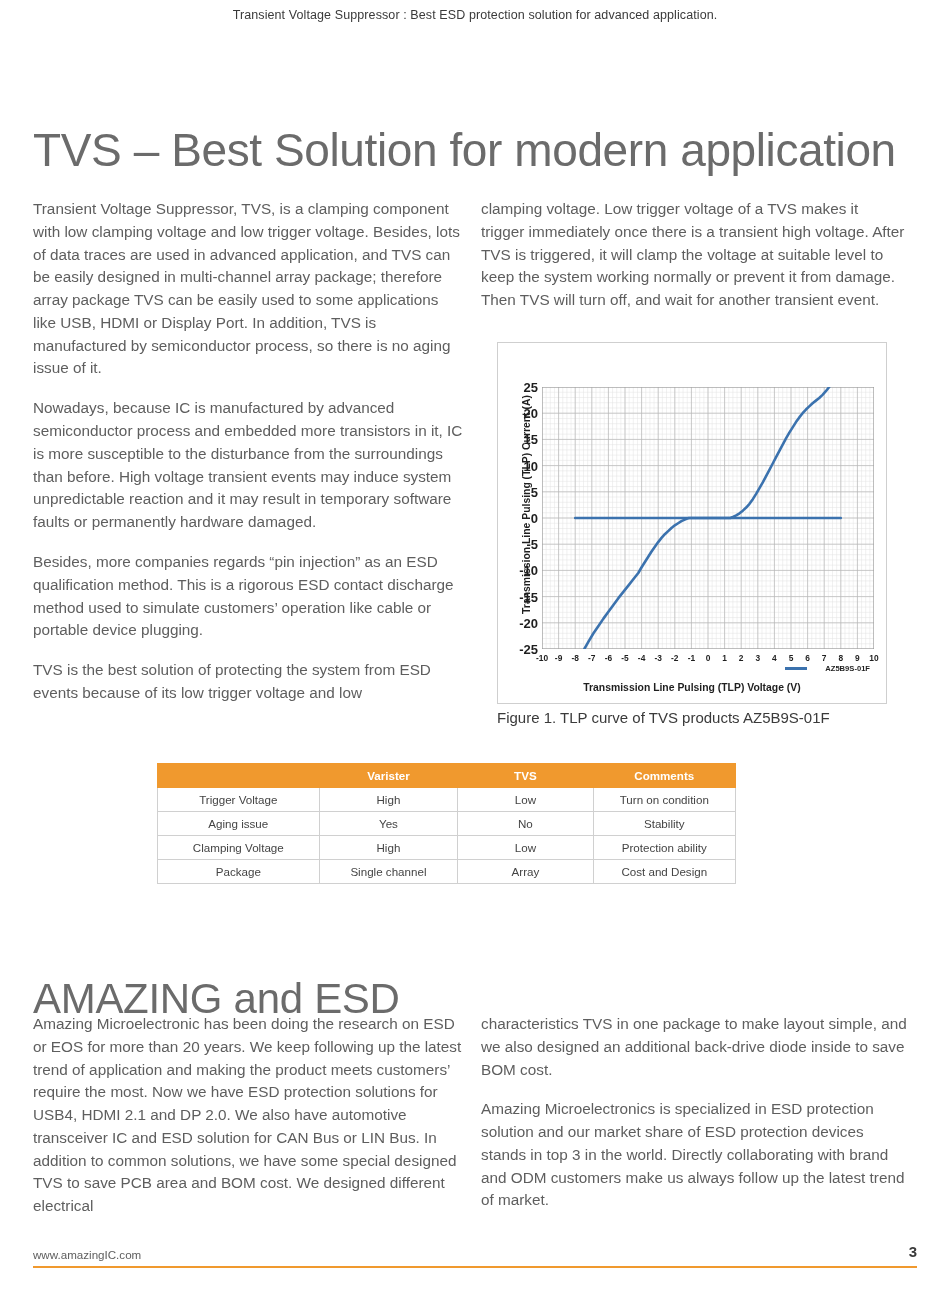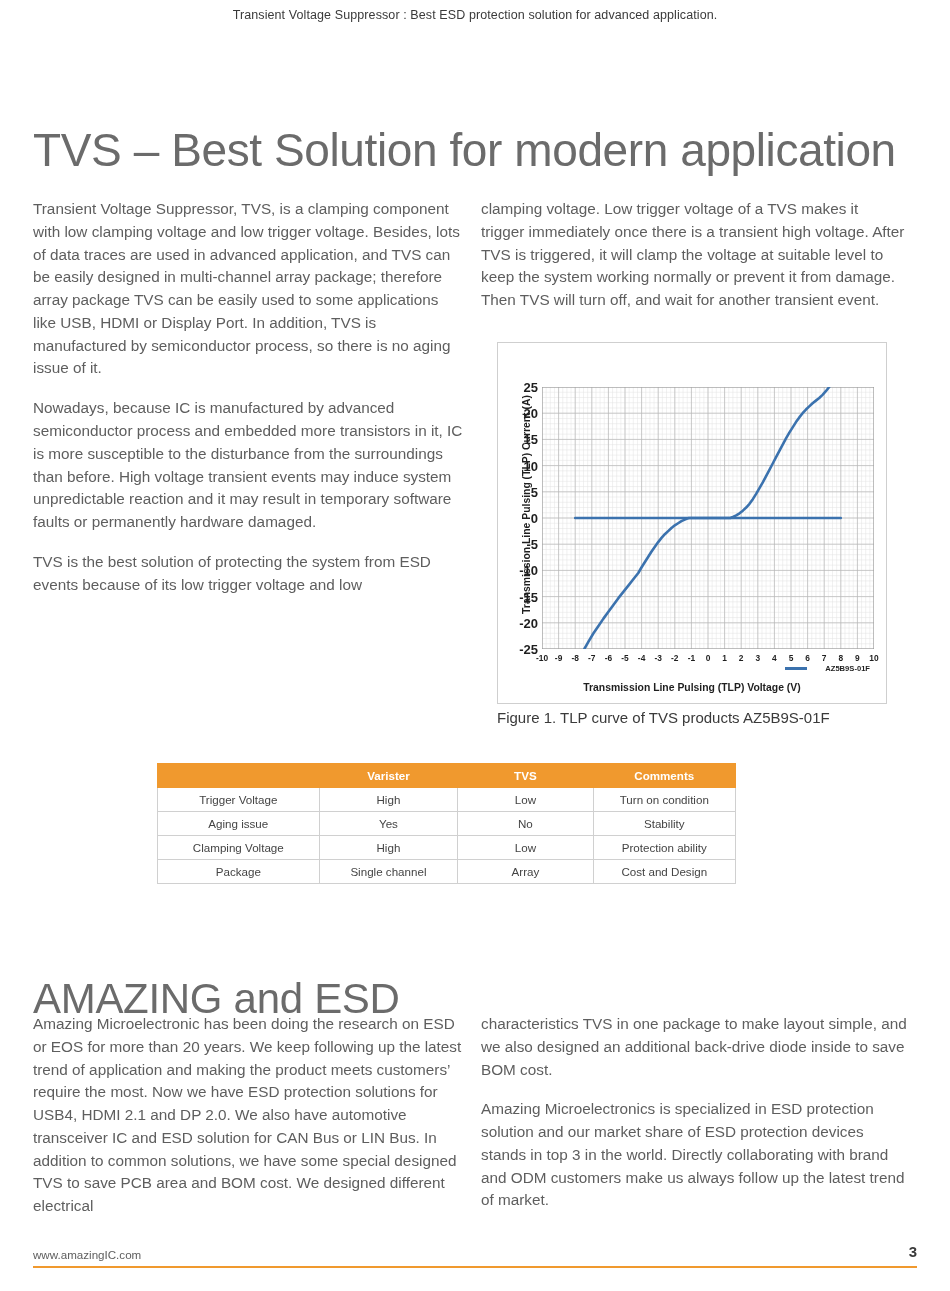--- a/index.html
+++ b/index.html
@@ -242,20 +242,21 @@
 </head>
 <body>
 
 <div class="running-header">Transient Voltage Suppressor : Best ESD protection solution for advanced application.</div>
 
 <h1 class="page-title">TVS – Best Solution for modern application</h1>
 
 <div class="col-left">
   <p class="body">Transient Voltage Suppressor, TVS, is a clamping component with low clamping voltage and low trigger voltage. Besides, lots of data traces are used in advanced application, and TVS can be easily designed in multi-channel array package; therefore array package TVS can be easily used to some applications like USB, HDMI or Display Port. In addition, TVS is manufactured by semiconductor process, so there is no aging issue of it.</p>
   <p class="body">Nowadays, because IC is manufactured by advanced semiconductor process and embedded more transistors in it, IC is more susceptible to the disturbance from the surroundings than before. High voltage transient events may induce system unpredictable reaction and it may result in temporary software faults or permanently hardware damaged.</p>
+  <p class="body">Besides, more companies regards “pin injection” as an ESD qualification method. This is a rigorous ESD contact discharge method used to simulate customers’ operation like cable or portable device plugging.</p>
   <p class="body">TVS is the best solution of protecting the system from ESD events because of its low trigger voltage and low</p>
 </div>
 
 <div class="col-right">
   <p class="body">clamping voltage. Low trigger voltage of a TVS makes it trigger immediately once there is a transient high voltage. After TVS is triggered, it will clamp the voltage at suitable level to keep the system working normally or prevent it from damage. Then TVS will turn off, and wait for another transient event.</p>
 </div>
 
 <div class="chart-panel">
   <div class="chart-inner">
     <div class="chart-title">Transmission Line Pulsing (TLP) Measurement</div>

